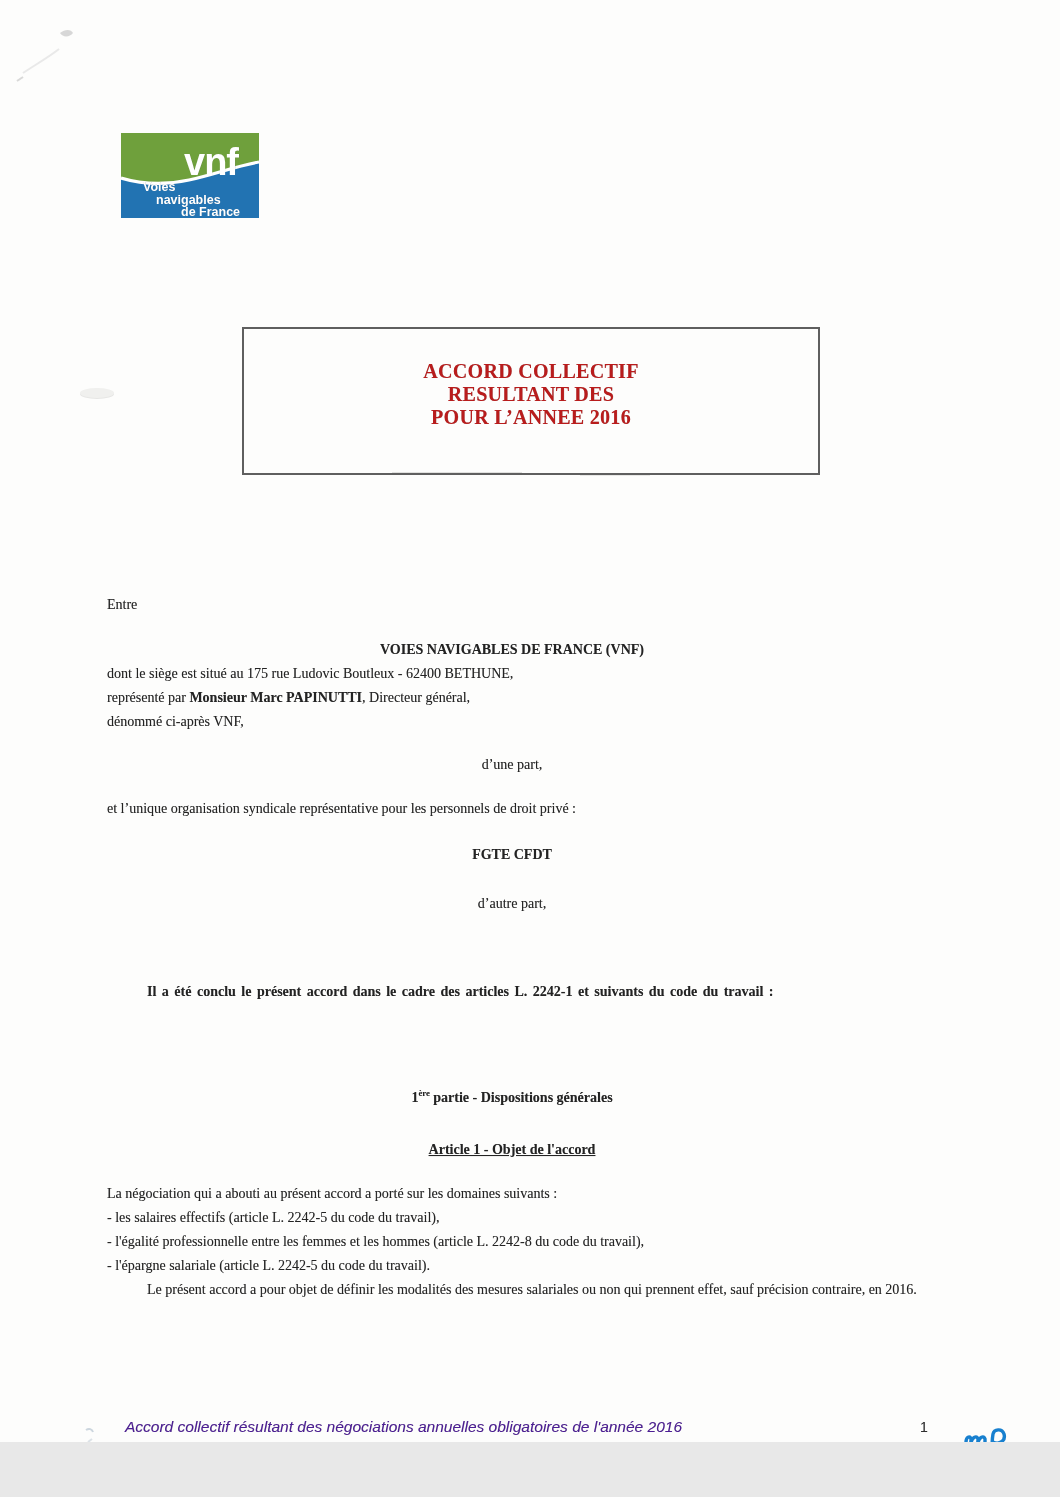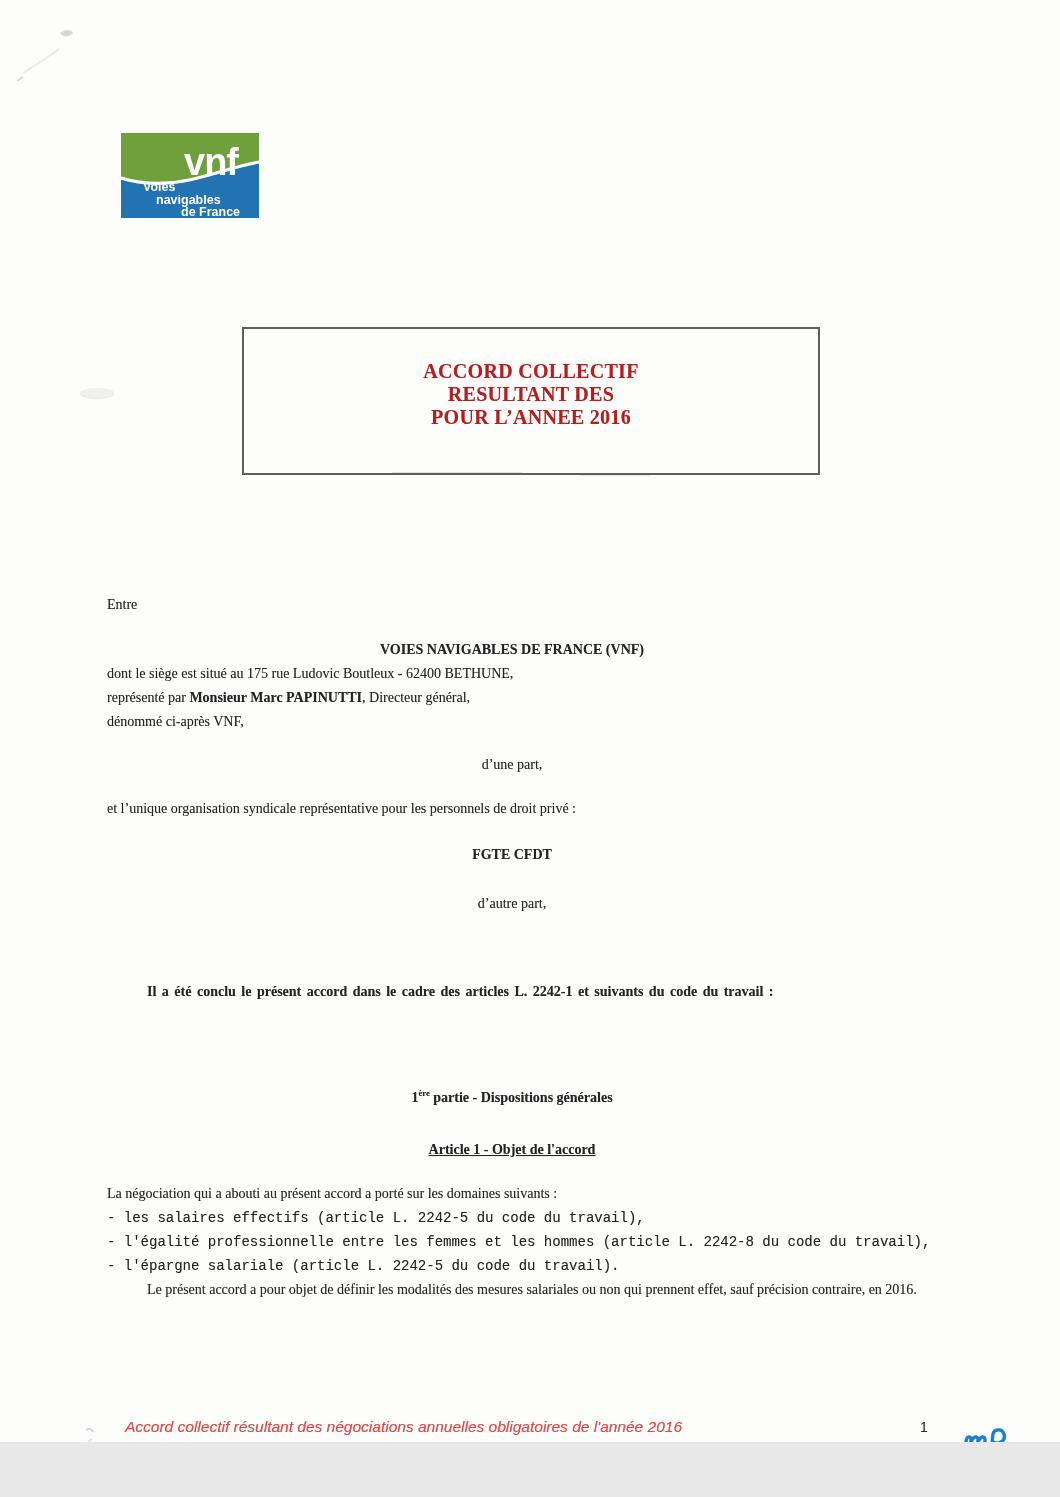--- a/index.html
+++ b/index.html
@@ -15,38 +15,38 @@
   }
   .abs{position:absolute;}
   .body-block{
     left:107px;width:810px;
     font-size:14px;line-height:24px;
   }
   .b{font-weight:bold;text-align:center;}
   .right{text-align:center;}
   .center{text-align:center;}
   .justify{text-align:justify;margin-left:40px;}
-  .nowrap{white-space:nowrap;font-family:Liberation Mono, monospace;}
+  .nowrap{white-space:nowrap;}
   .title-box{
     left:242px;top:327px;width:578px;height:148px;
     border:2px solid #5f5f5f;
     box-sizing:border-box;
     padding-top:31px;
     text-align:center;
     font-weight:bold;
     font-size:20px;line-height:23px;
     letter-spacing:0.3px;
     color:#b91c1c;
   }
   .footer-text{
     left:125px;top:1418px;width:700px;
     font-family:"Liberation Sans",sans-serif;
     font-style:italic;
     font-size:15.5px;
-    color:#ef4444;
+    color:#4c1d95;
   }
   .page-number{
     left:920px;top:1419px;width:20px;
     font-family:"Liberation Sans",sans-serif;
     font-size:14px;color:#2e2e2e;
   }
   sup{font-size:0.62em;}
   .artifact{pointer-events:none;}
 </style>
 </head>

